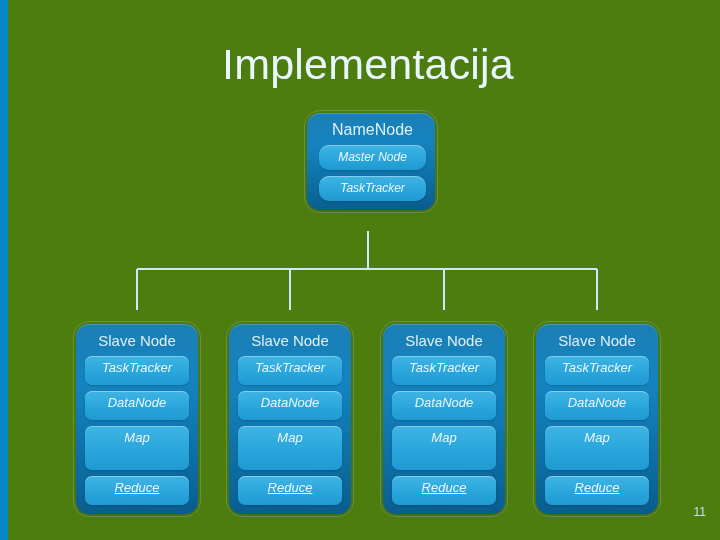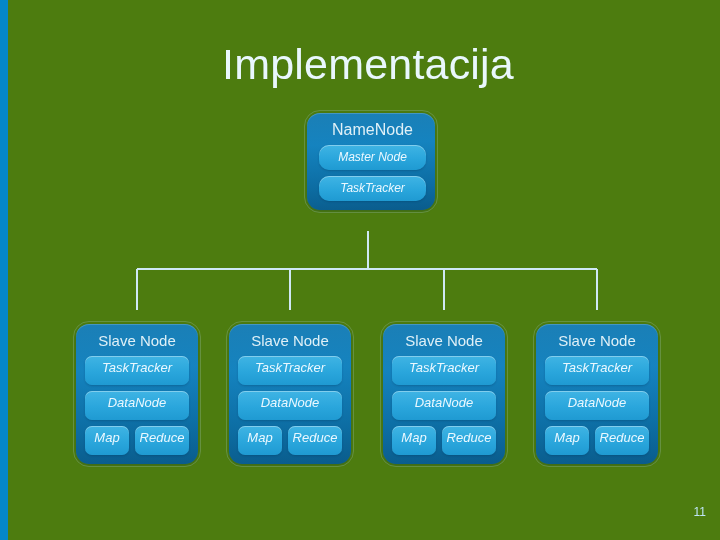--- a/index.html
+++ b/index.html
@@ -102,24 +102,25 @@
     height: 29px;
     margin-bottom: 6px;
     white-space: nowrap;
     overflow: hidden;
   }
   .pill:last-child { margin-bottom: 0; }
 
   .pill-row {
     display: flex;
     gap: 6px;
+    flex-direction: column;
   }
   .pill-row .pill { margin-bottom: 0; }
   .pill-map    { flex: 0 0 44px; }
-  .pill-reduce { flex: 1 1 auto; }
+  .pill-reduce { flex: 1 1 auto; text-decoration: underline; }
 
   
   #master-node {
     left: 299px;
     top: 113px;
     width: 128px;
     padding-left: 12px;
   }
   #master-node .node-title { font-size: 16px; }
   #master-node .pill { font-size: 12px; height: 25px; line-height: 25px; border-radius: 10px; }

